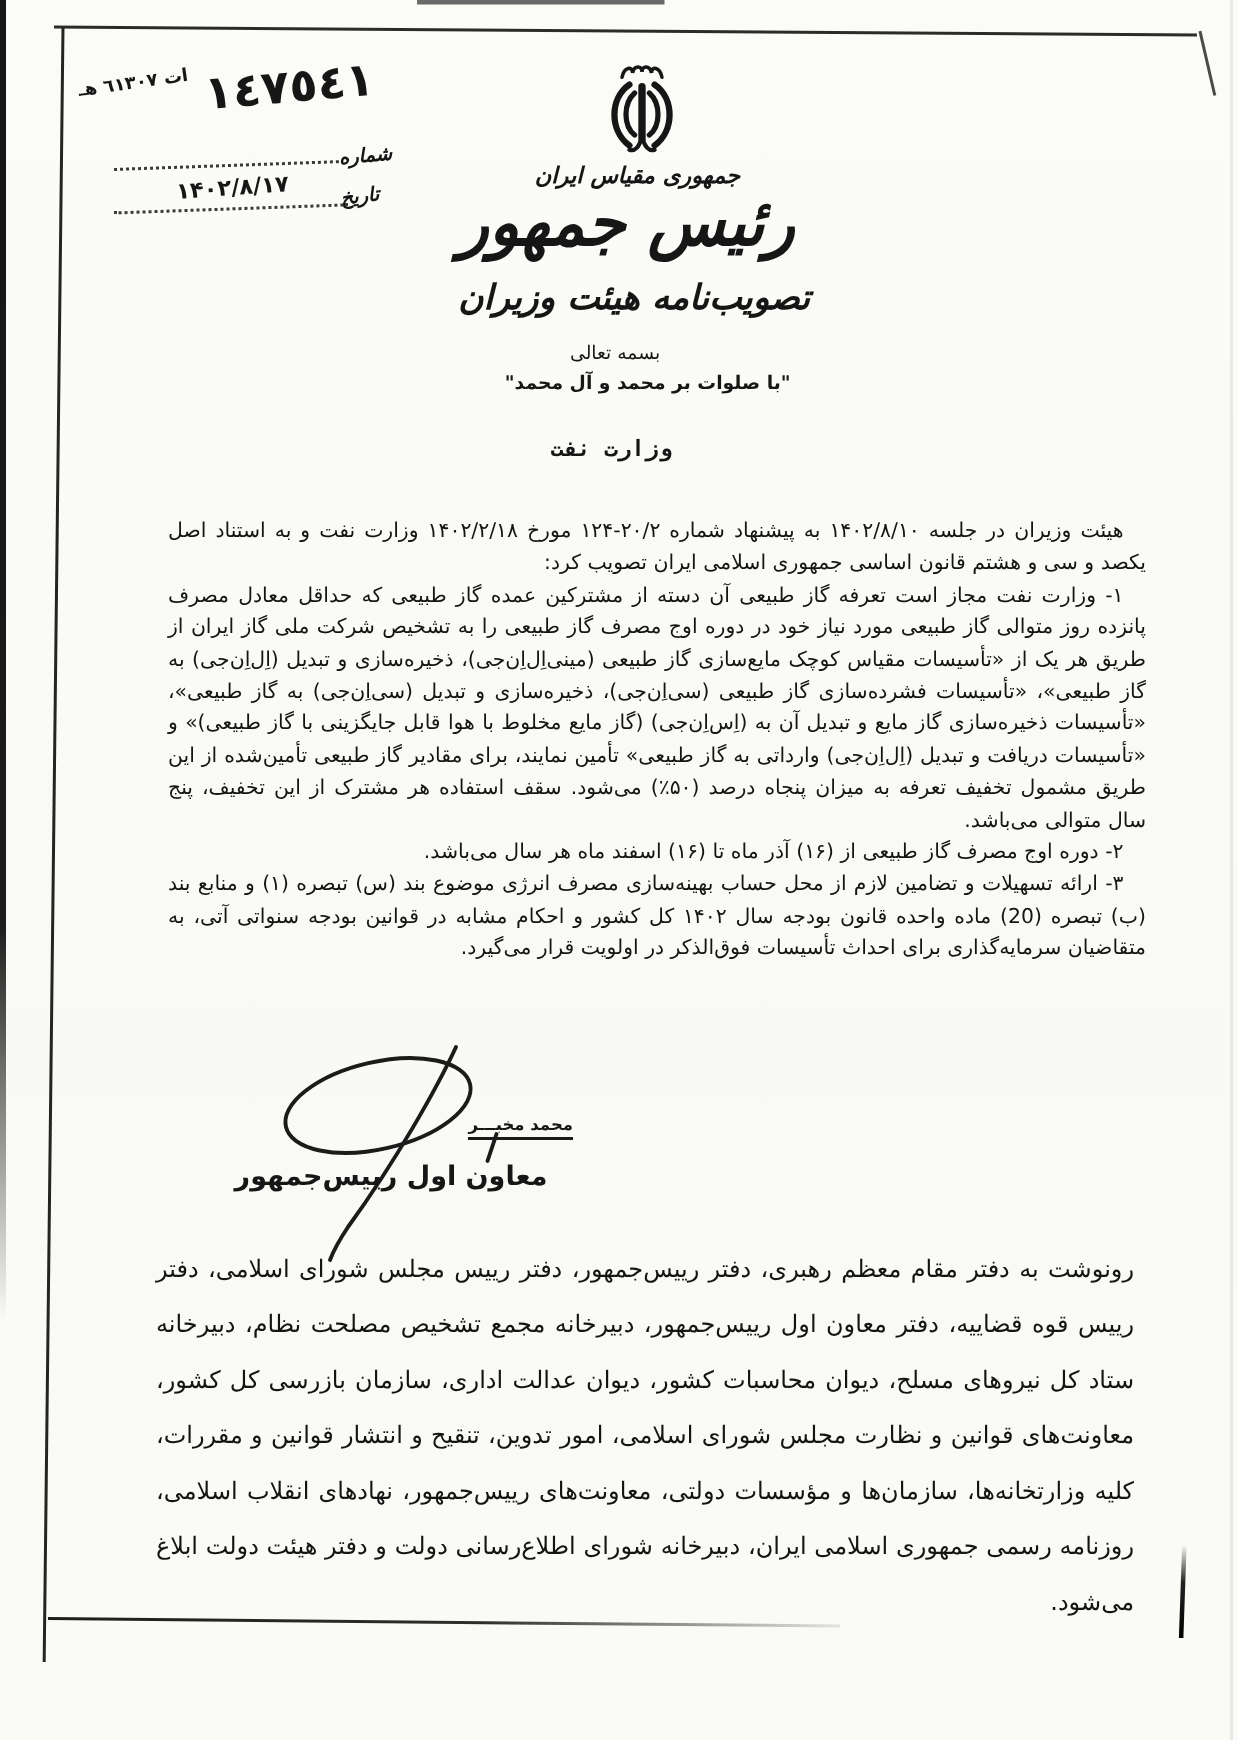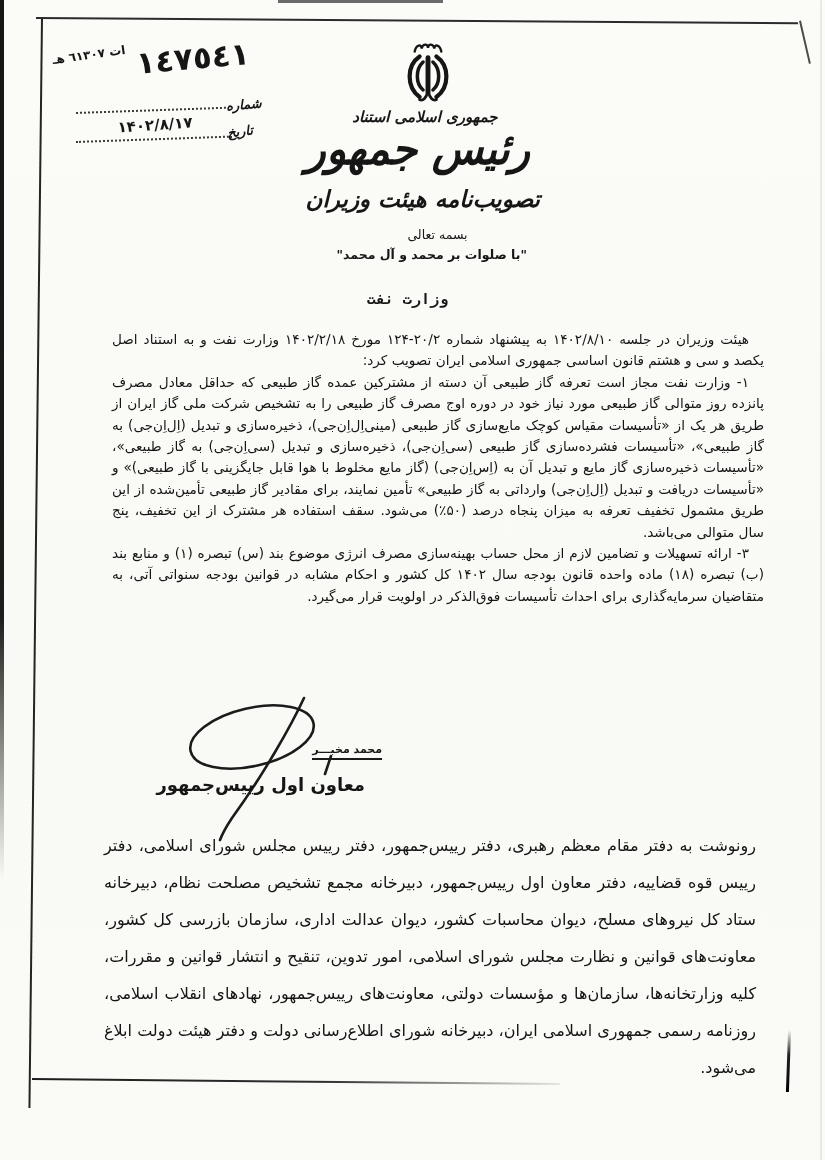--- a/index.html
+++ b/index.html
@@ -38,27 +38,27 @@
   .date-value{position:absolute;left:86px;top:116px;width:138px;text-align:center;
     font-size:15px;font-weight:bold;letter-spacing:2px;transform:rotate(-4deg);white-space:nowrap;}
   
   .emblem{position:absolute;left:391px;top:41px;width:74px;height:70px;}
   .country{position:absolute;left:335px;top:108px;width:180px;text-align:center;
     font-size:15px;font-weight:bold;font-style:italic;white-space:nowrap;}
   .president{position:absolute;left:330px;top:124px;width:200px;text-align:center;
     font-size:42px;font-weight:bold;font-style:italic;white-space:nowrap;transform:scaleY(1.04);}
   .decree-type{position:absolute;left:320px;top:186px;width:220px;text-align:right;
     font-size:23px;font-weight:bold;font-style:italic;white-space:nowrap;}
-  .basmala{position:absolute;left:380px;top:227px;width:115px;text-align:center;font-size:12.5px;}
+  .basmala{position:absolute;left:380px;top:227px;width:115px;text-align:left;font-size:12.5px;}
   .salutation{position:absolute;left:362px;top:247px;width:165px;text-align:center;
     font-size:12.5px;font-weight:bold;white-space:nowrap;}
   .ministry{position:absolute;left:368px;top:290px;width:80px;text-align:center;
     font-size:15px;font-weight:bold;white-space:nowrap;font-family:Liberation Mono, monospace;}
   
-  .doc-body{position:absolute;left:112px;top:329px;width:652px;direction:rtl;
+  .doc-body{position:absolute;left:112px;top:344px;width:652px;direction:rtl;
     text-align:justify;font-size:13.6px;line-height:21.4px;color:#141414;}
   .doc-body p{margin:0;text-indent:15px;}
   
   .sig-svg{position:absolute;left:152px;top:690px;width:215px;height:160px;}
   .signer-name{position:absolute;right:443px;top:743px;font-size:11px;font-weight:bold;
     white-space:nowrap;border-bottom:2px solid #1a1a1a;padding-bottom:2px;letter-spacing:0.5px;}
   .signer-title{position:absolute;right:460px;top:774px;font-size:18px;font-weight:bold;white-space:nowrap;}
   
   .cc-block{position:absolute;left:104px;top:827px;width:652px;direction:rtl;
     text-align:justify;font-size:16px;line-height:37px;color:#141414;}
@@ -91,31 +91,32 @@
       <path d="M31,15 C33,5 41,4 41,11 C42,4 50,3 50,10 C50,3 58,4 59,11 C59,4 67,5 69,15" stroke-width="3.4"></path>
       <path d="M38,22 C19,35 19,66 38,80" stroke-width="6"></path>
       <path d="M43,30 C32,40 32,61 43,70" stroke-width="5"></path>
       <path d="M62,22 C81,35 81,66 62,80" stroke-width="6"></path>
       <path d="M57,30 C68,40 68,61 57,70" stroke-width="5"></path>
       <path d="M50,24 L50,74" stroke-width="7"></path>
       <path d="M50,72 C47,82 43,86 38,84" stroke-width="4"></path>
       <path d="M50,72 C53,82 57,86 62,84" stroke-width="4"></path>
     </g>
   </svg>
-  <div class="country">جمهوری اسلامی استناد</div>
+  <div class="country">جمهوری مقیاس ایران</div>
   <div class="president">رئیس جمهور</div>
   <div class="decree-type">تصویب‌نامه هیئت وزیران</div>
   <div class="basmala">بسمه تعالی</div>
   <div class="salutation">"با صلوات بر محمد و آل محمد"</div>
   <div class="ministry">وزارت نفت</div>
 
   <div class="doc-body">
     <p>هیئت وزیران در جلسه ۱۴۰۲/۸/۱۰ به پیشنهاد شماره ۲۰/۲-۱۲۴ مورخ ۱۴۰۲/۲/۱۸ وزارت نفت و به استناد اصل یکصد و سی و هشتم قانون اساسی جمهوری اسلامی ایران تصویب کرد:</p>
     <p>۱- وزارت نفت مجاز است تعرفه گاز طبیعی آن دسته از مشترکین عمده گاز طبیعی که حداقل معادل مصرف پانزده روز متوالی گاز طبیعی مورد نیاز خود در دوره اوج مصرف گاز طبیعی را به تشخیص شرکت ملی گاز ایران از طریق هر یک از «تأسیسات مقیاس کوچک مایع‌سازی گاز طبیعی (مینی‌اِل‌اِن‌جی)، ذخیره‌سازی و تبدیل (اِل‌اِن‌جی) به گاز طبیعی»، «تأسیسات فشرده‌سازی گاز طبیعی (سی‌اِن‌جی)، ذخیره‌سازی و تبدیل (سی‌اِن‌جی) به گاز طبیعی»، «تأسیسات ذخیره‌سازی گاز مایع و تبدیل آن به (اِس‌اِن‌جی) (گاز مایع مخلوط با هوا قابل جایگزینی با گاز طبیعی)» و «تأسیسات دریافت و تبدیل (اِل‌اِن‌جی) وارداتی به گاز طبیعی» تأمین نمایند، برای مقادیر گاز طبیعی تأمین‌شده از این طریق مشمول تخفیف تعرفه به میزان پنجاه درصد (۵۰٪) می‌شود. سقف استفاده هر مشترک از این تخفیف، پنج سال متوالی می‌باشد.</p>
-    <p>۳- ارائه تسهیلات و تضامین لازم از محل حساب بهینه‌سازی مصرف انرژی موضوع بند (س) تبصره (۱) و منابع بند (ب) تبصره (۱۸) ماده واحده قانون بودجه سال ۱۴۰۲ کل کشور و احکام مشابه در قوانین بودجه سنواتی آتی، به متقاضیان سرمایه‌گذاری برای احداث تأسیسات فوق‌الذکر در اولویت قرار می‌گیرد.</p>
+    <p>۲- دوره اوج مصرف گاز طبیعی از (۱۶) آذر ماه تا (۱۶) اسفند ماه هر سال می‌باشد.</p>
+    <p>۳- ارائه تسهیلات و تضامین لازم از محل حساب بهینه‌سازی مصرف انرژی موضوع بند (س) تبصره (۱) و منابع بند (ب) تبصره (20) ماده واحده قانون بودجه سال ۱۴۰۲ کل کشور و احکام مشابه در قوانین بودجه سنواتی آتی، به متقاضیان سرمایه‌گذاری برای احداث تأسیسات فوق‌الذکر در اولویت قرار می‌گیرد.</p>
   </div>
 
   <svg class="sig-svg" viewBox="0 0 215 160">
     <g fill="none" stroke="#1b1b1b" stroke-width="2.6" stroke-linecap="round">
       <ellipse cx="100" cy="47" rx="63" ry="29" transform="rotate(-13 100 47)"></ellipse>
       <path d="M152,8 C140,34 112,84 80,128 C76,134 71,142 68,150"></path>
       <path d="M179,66 L173,84"></path>
     </g>
   </svg>
   <div class="signer-name">محمد مخبـــر</div>

